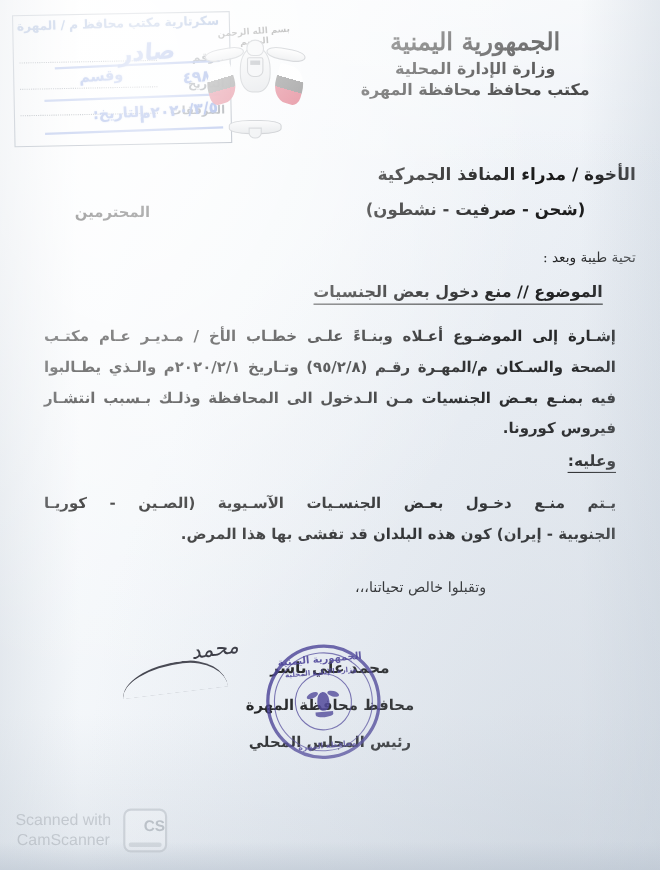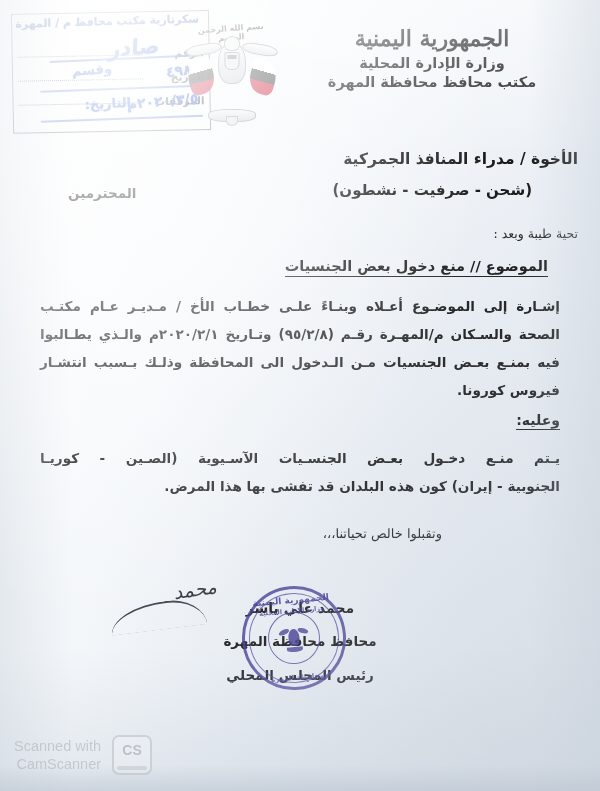--- a/index.html
+++ b/index.html
@@ -301,27 +301,27 @@
   }
   .cs-logo{
     width:36px;height:36px;border:2.4px solid #b9bfc6;border-radius:7px;
     position:relative;background:rgba(255,255,255,.35);
   }
   .cs-logo:after{
     content:"";position:absolute;left:3px;right:3px;bottom:3px;height:4px;
     background:#c3c9cf;border-radius:2px;
   }
   .cs-logo span{
-    position:absolute;left:0;right:0;top:5px;text-align:center;
+    position:absolute;left:0;right:0;top:5px;
     font-size:14px;font-weight:bold;color:#9ba2aa;
     font-family:"Liberation Sans", sans-serif;letter-spacing:0px;
   }
   .cs-text{
     font-family:"Liberation Sans", sans-serif;
-    font-size:14.5px;color:#a8aeb5;line-height:1.25;direction:ltr;text-align:right;
+    font-size:14.5px;color:#a8aeb5;line-height:1.25;direction:ltr;text-align:center;
   }
 </style>
 </head>
 <body>
 
 <div class="page">
 
   <div class="reg-box">
     <div class="reg-frame"></div>
     <div class="reg-title">سكرتارية مكتب محافظ م / المهرة</div>

